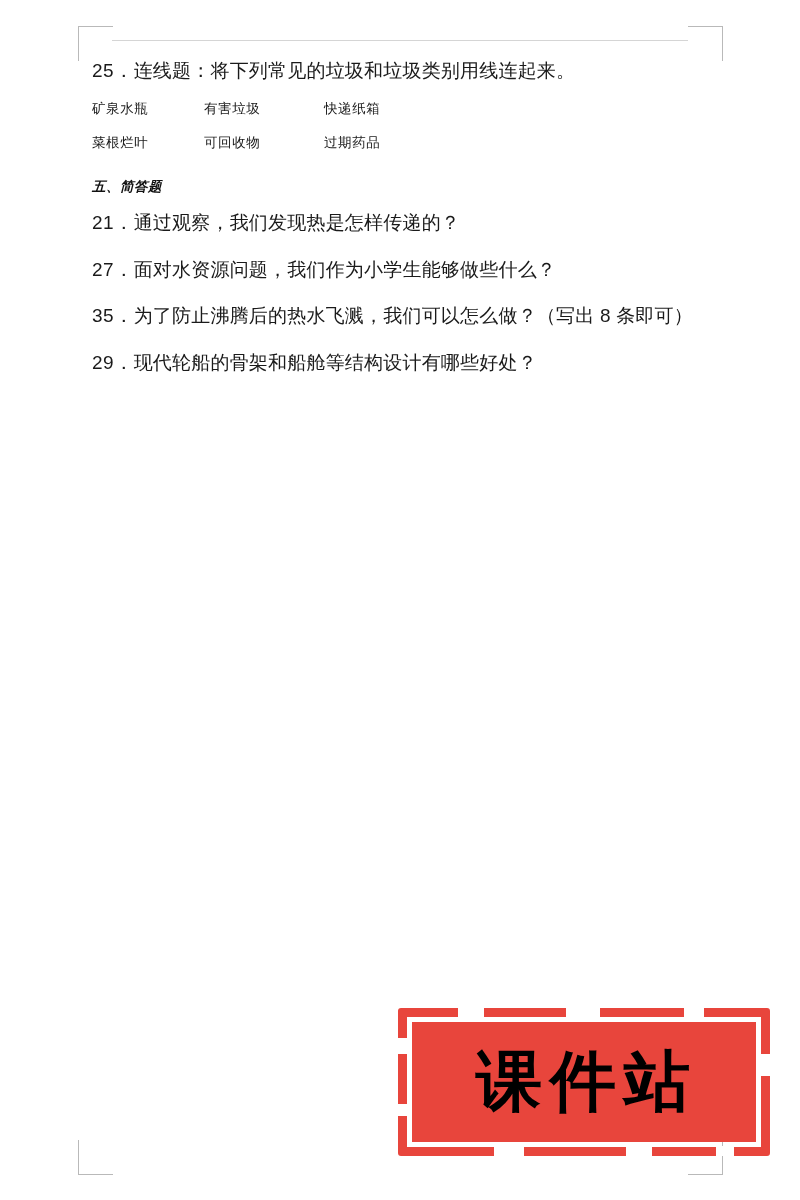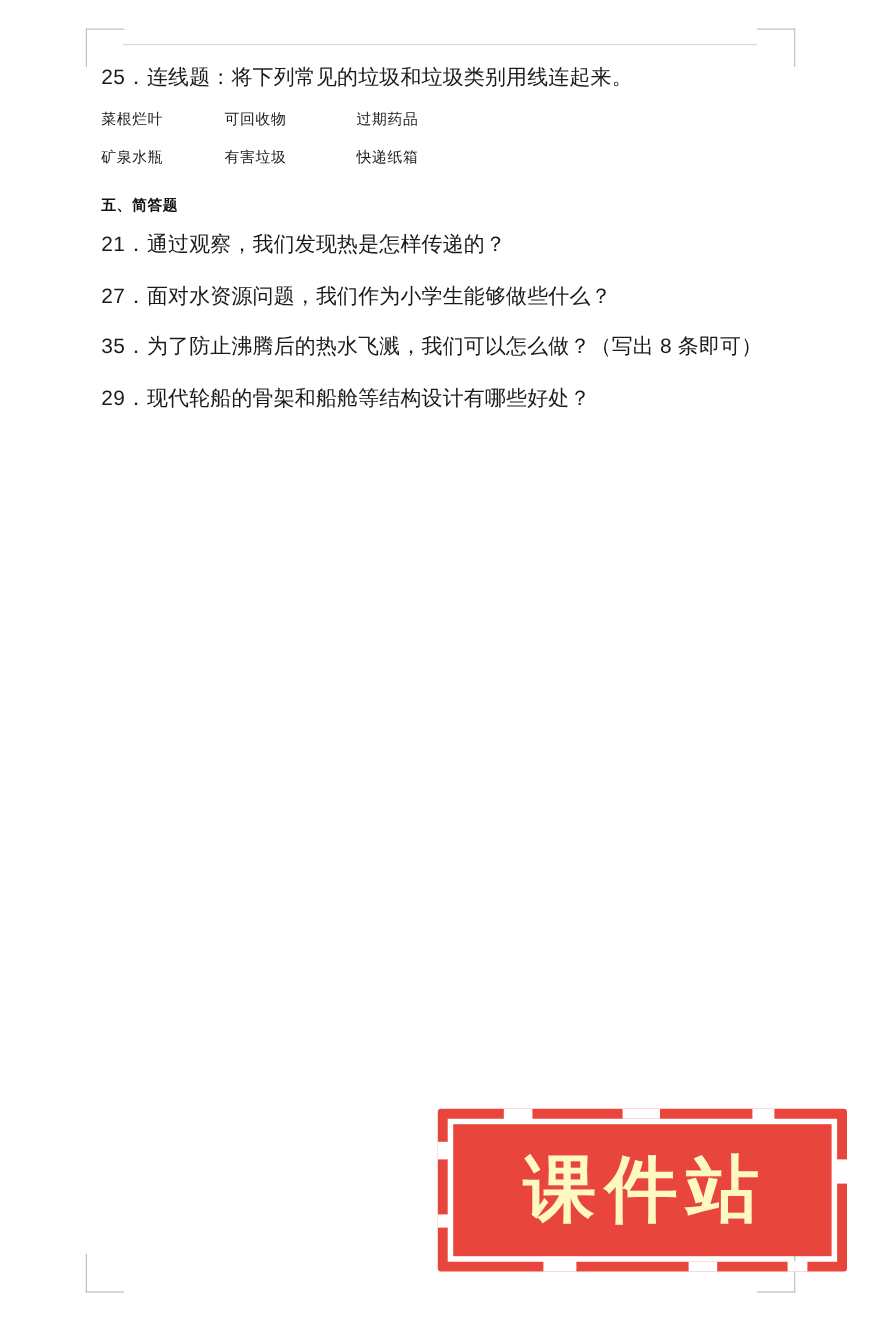--- a/index.html
+++ b/index.html
@@ -84,20 +84,21 @@
 
   .match-row.r4 .col1 { width: 122px; }
   .match-row.r4 .col2 { width: 120px; }
 
   .section-head {
     font-size: 13.5px;
     font-weight: bold;
     color: #111;
     margin: 26px 0 12px 0;
     letter-spacing: 0.5px;
+    font-style: italic;
   }
 
   .short-answer .q-line {
     margin-bottom: 16px;
   }
 
   
   .stamp {
     position: absolute;
     left: 398px;
@@ -116,21 +117,21 @@
     left: 14px;
     top: 14px;
     right: 14px;
     bottom: 14px;
     background: #e8453c;
     display: flex;
     align-items: center;
     justify-content: center;
   }
   .stamp-text {
-    color: #fef9c3;
+    color: #000000;
     font-family: "DejaVu Sans", "Liberation Sans", sans-serif;
     font-weight: bold;
     font-size: 66px;
     letter-spacing: 8px;
     line-height: 1;
     padding-left: 6px;
   }
   
   .notch {
     position: absolute;
@@ -157,29 +158,29 @@
   <div class="corner br"></div>
   <div class="hrule-top"></div>
 
   <div class="content">
 
     <p class="q-line">
       <span class="q-num">25．</span><span>连线题：将下列常见的垃圾和垃圾类别用线连起来。</span>
     </p>
 
     <div class="match-block">
+      <div class="match-row r1">
+        <span class="col col1">矿泉水瓶</span>
+        <span class="col col2">有害垃圾</span>
+        <span class="col col3">快递纸箱</span>
+      </div>
       <div class="match-row r2">
         <span class="col col1">菜根烂叶</span>
         <span class="col col2">可回收物</span>
         <span class="col col3">过期药品</span>
-      </div>
-      <div class="match-row r1">
-        <span class="col col1">矿泉水瓶</span>
-        <span class="col col2">有害垃圾</span>
-        <span class="col col3">快递纸箱</span>
       </div>
     </div>
 
     <div class="section-head">五、简答题</div>
 
     <div class="short-answer">
       <p class="q-line">
         <span class="q-num">21．</span><span>通过观察，我们发现热是怎样传递的？</span>
       </p>
       <p class="q-line">

